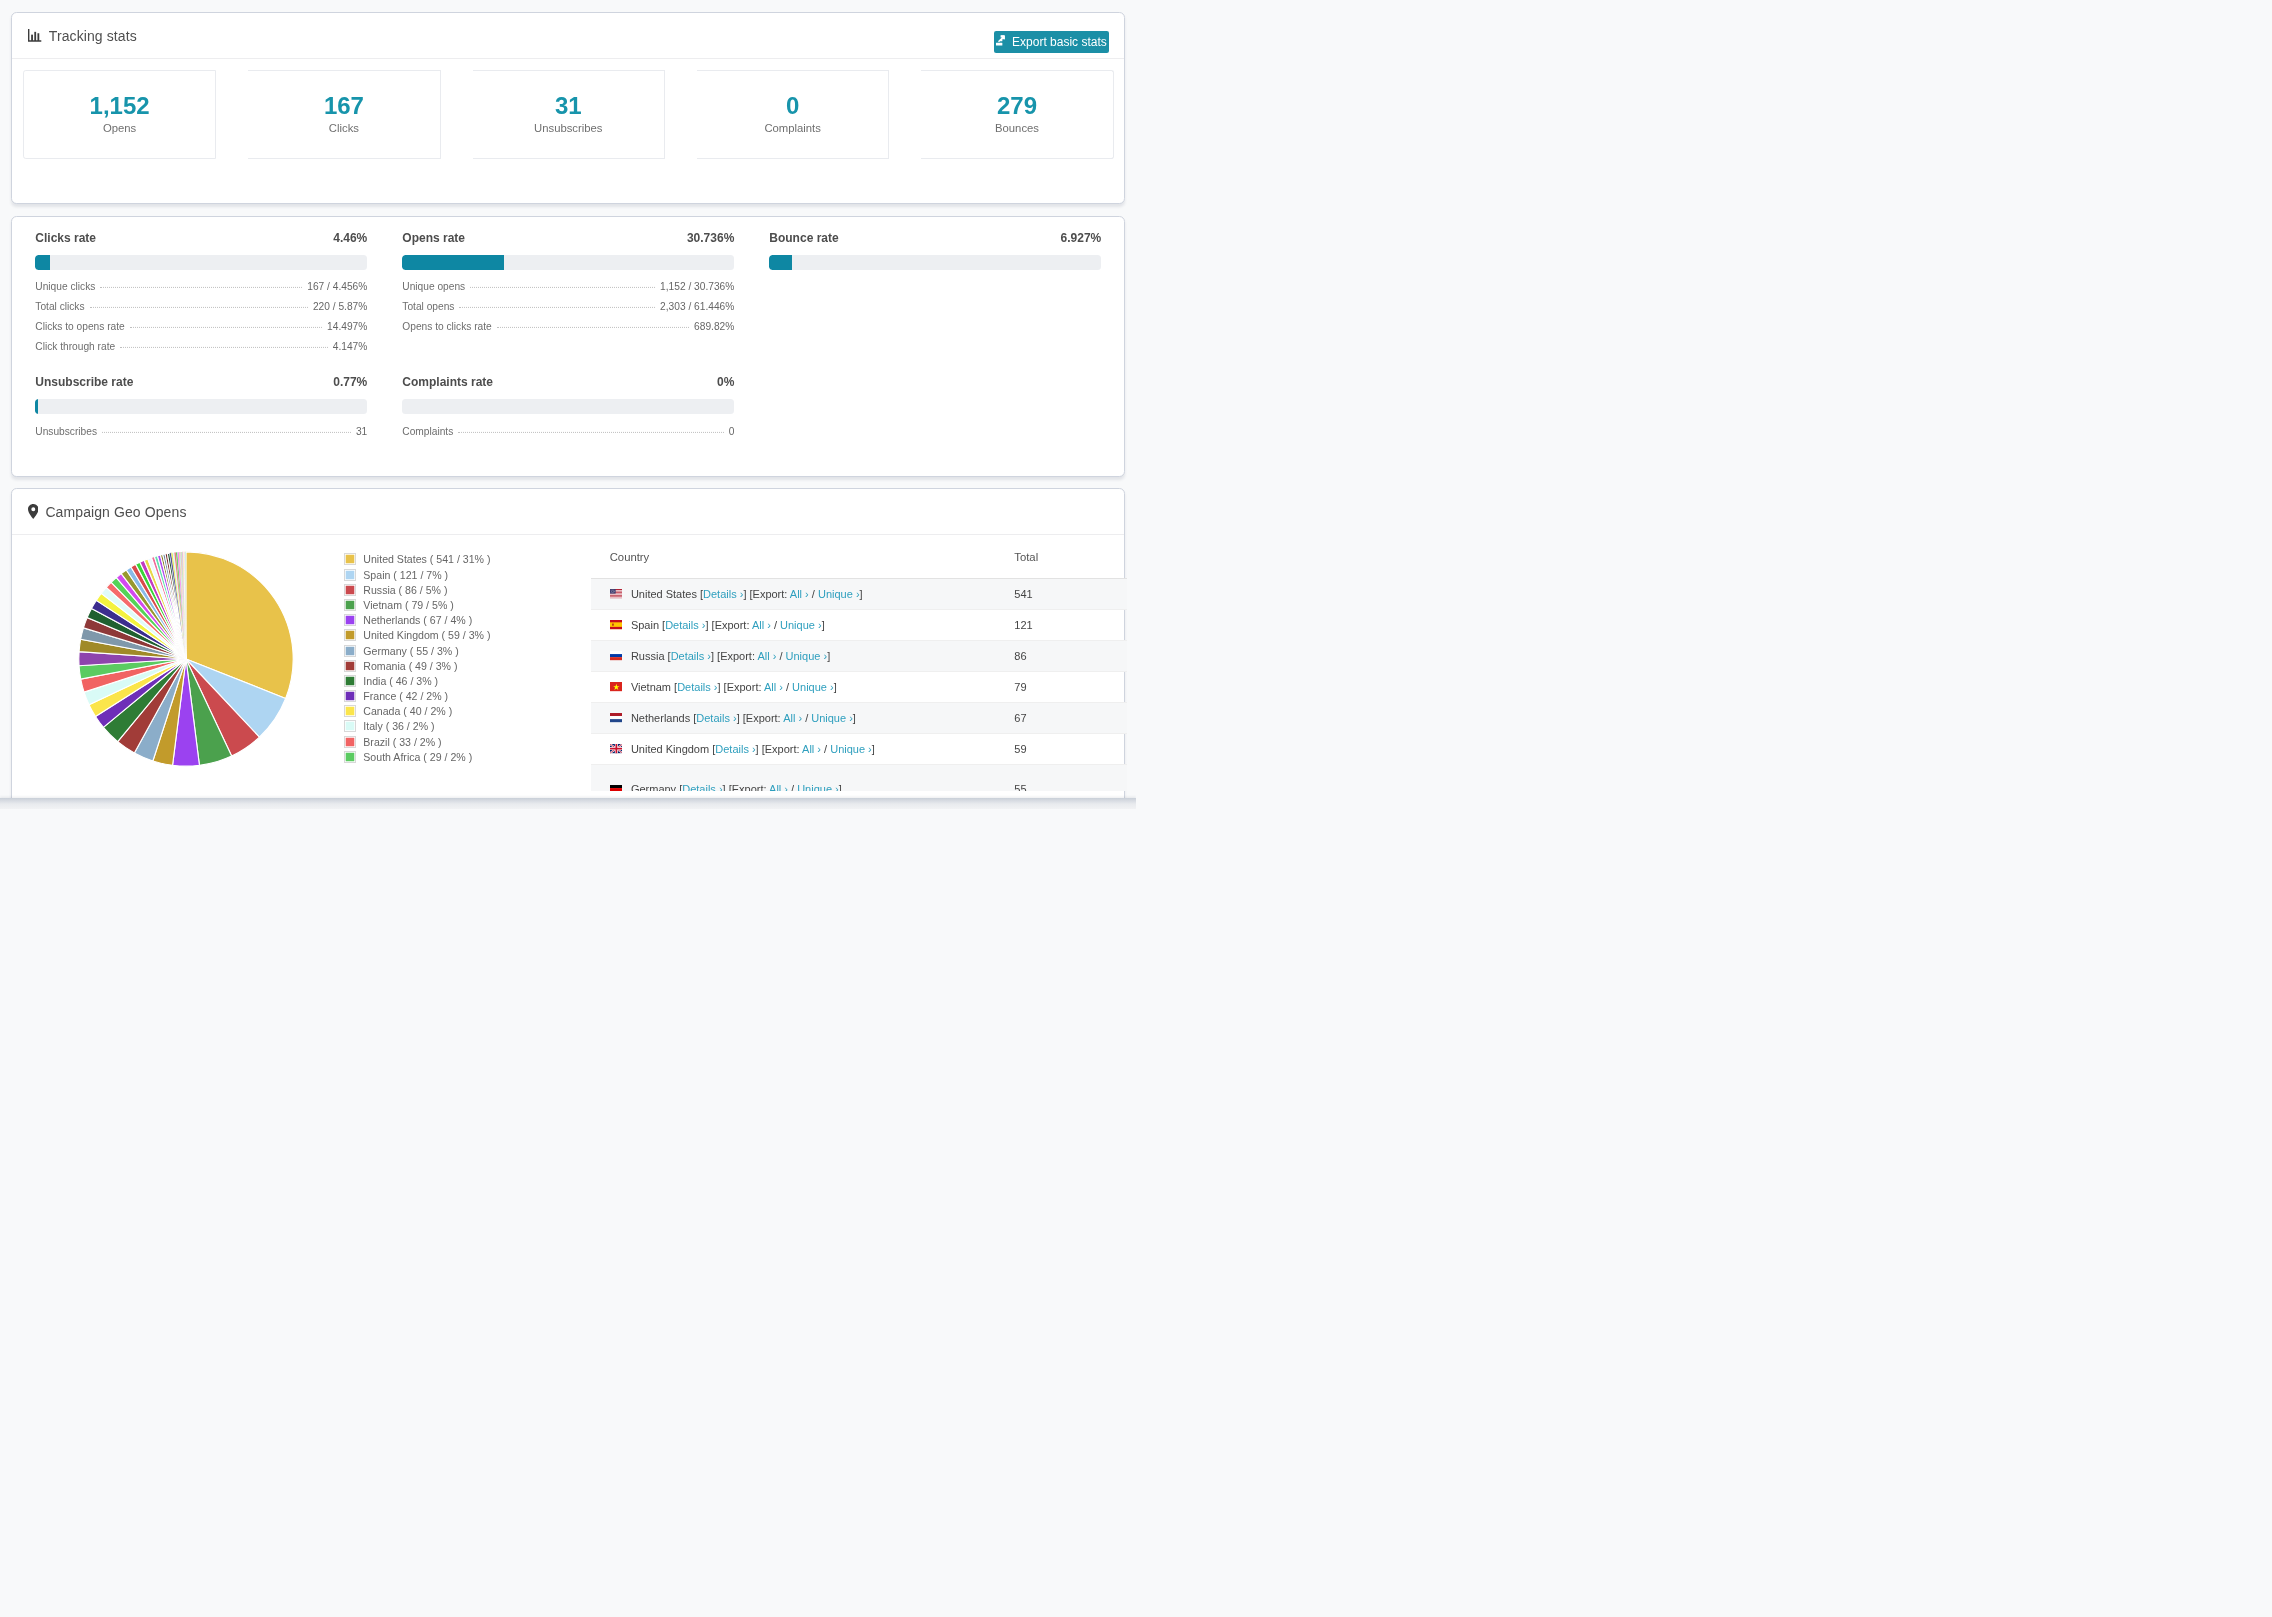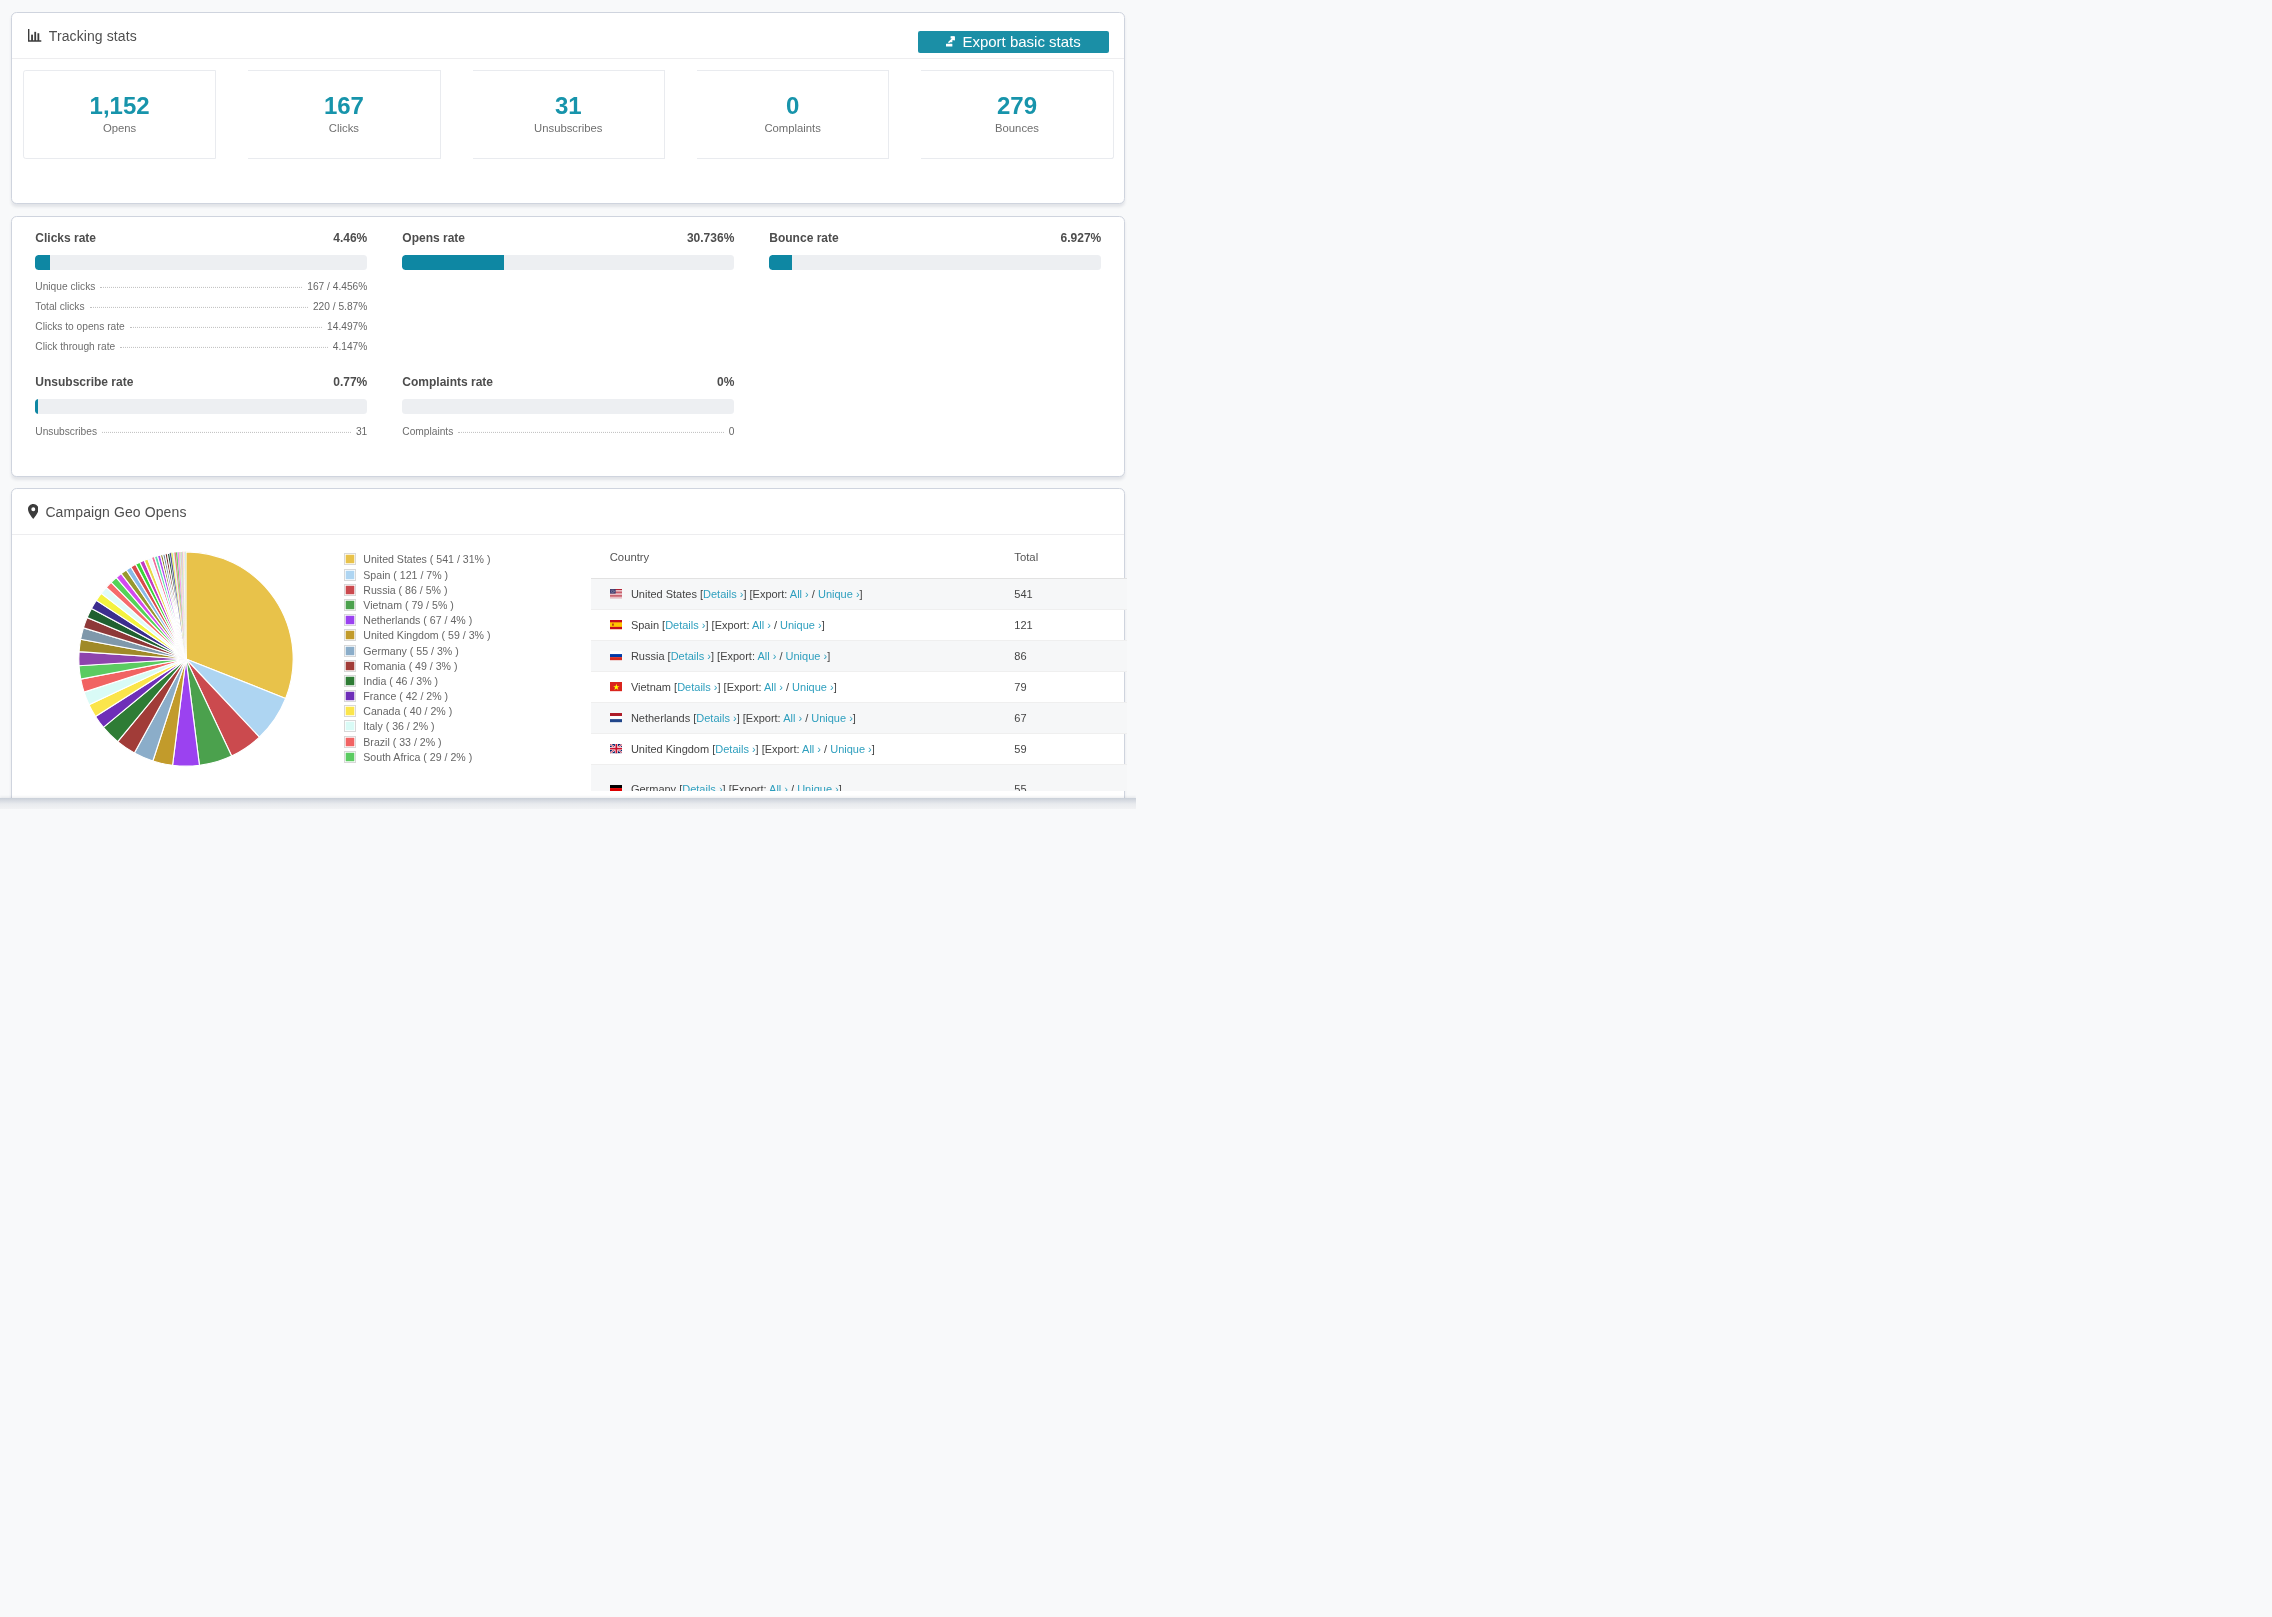--- a/index.html
+++ b/index.html
@@ -20,21 +20,21 @@
   .card-tracking{top:12px;height:192px;}
   .card-header{
     display:flex;align-items:center;height:45px;padding:0 15.5px;
     border-bottom:0.7px solid #ededef;
   }
   .card-header h2{font-size:14px;font-weight:400;color:#4f4f4f;margin:0 0 0 7px;letter-spacing:0.1px;}
   .hicon{display:inline-flex;align-items:center;color:#3c3c3c;}
   .export-btn{
     margin-left:auto;display:inline-flex;align-items:center;gap:5.6px;
     background:#1b8fa6;color:#fff;border:none;border-radius:2.1px;
-    height:22px;padding:0 28px;font-size:15px;cursor:pointer;
+    height:22px;padding:0 2px;font-size:12px;cursor:pointer;
     font-family:inherit;
     margin-top:12px;
   }
   .summary-row{display:flex;margin:10.6px 10.6px 37px 10.6px;gap:32px;}
   .summary-cell{
     flex:1;text-align:center;border:0.7px solid #e9ebef;border-left:none;
     padding:21px 0 24px 0;background:#fff;
   }
   .summary-cell:first-child{border-left:0.7px solid #e9ebef;border-radius:2.8px 0 0 2.8px;}
   .summary-cell:last-child{border-radius:0 2.8px 2.8px 0;}
@@ -170,20 +170,37 @@
             </div>
           </div>
       </div>
       <div class="rate-panel">
         <div class="rate-head">
             <span class="rt">Opens rate</span>
             <span class="rv">30.736%</span>
           </div>
         <div class="bar">
             <div class="fill" style="width: 30.736%;"></div>
+          </div>
+        <div class="stat-rows">
+            <div class="stat-row">
+              <span class="sl">Unique opens</span>
+              <span class="leader"></span>
+              <span class="sv">1,152 / 30.736%</span>
+            </div>
+            <div class="stat-row">
+              <span class="sl">Total opens</span>
+              <span class="leader"></span>
+              <span class="sv">2,303 / 61.446%</span>
+            </div>
+            <div class="stat-row">
+              <span class="sl">Opens to clicks rate</span>
+              <span class="leader"></span>
+              <span class="sv">689.82%</span>
+            </div>
           </div>
       </div>
       <div class="rate-panel">
         <div class="rate-head">
             <span class="rt">Bounce rate</span>
             <span class="rv">6.927%</span>
           </div>
         <div class="bar">
             <div class="fill" style="width: 6.927%;"></div>
           </div>

